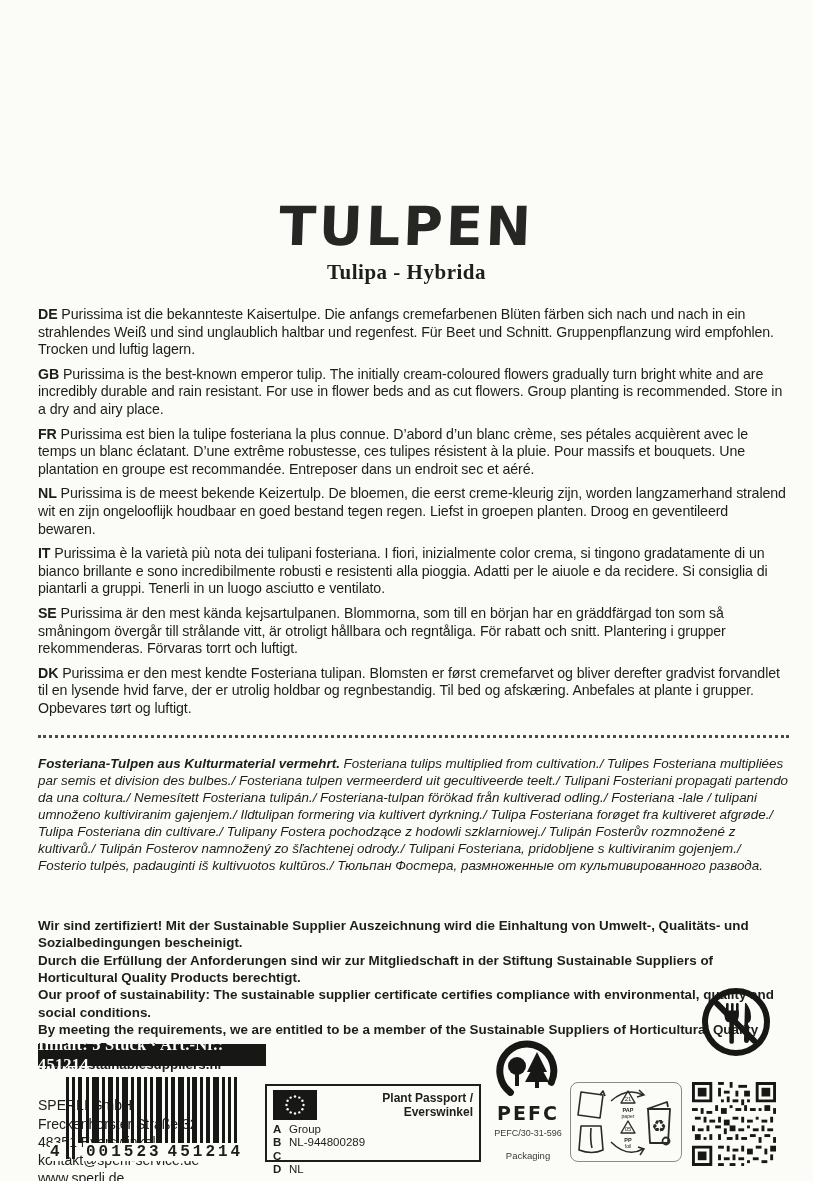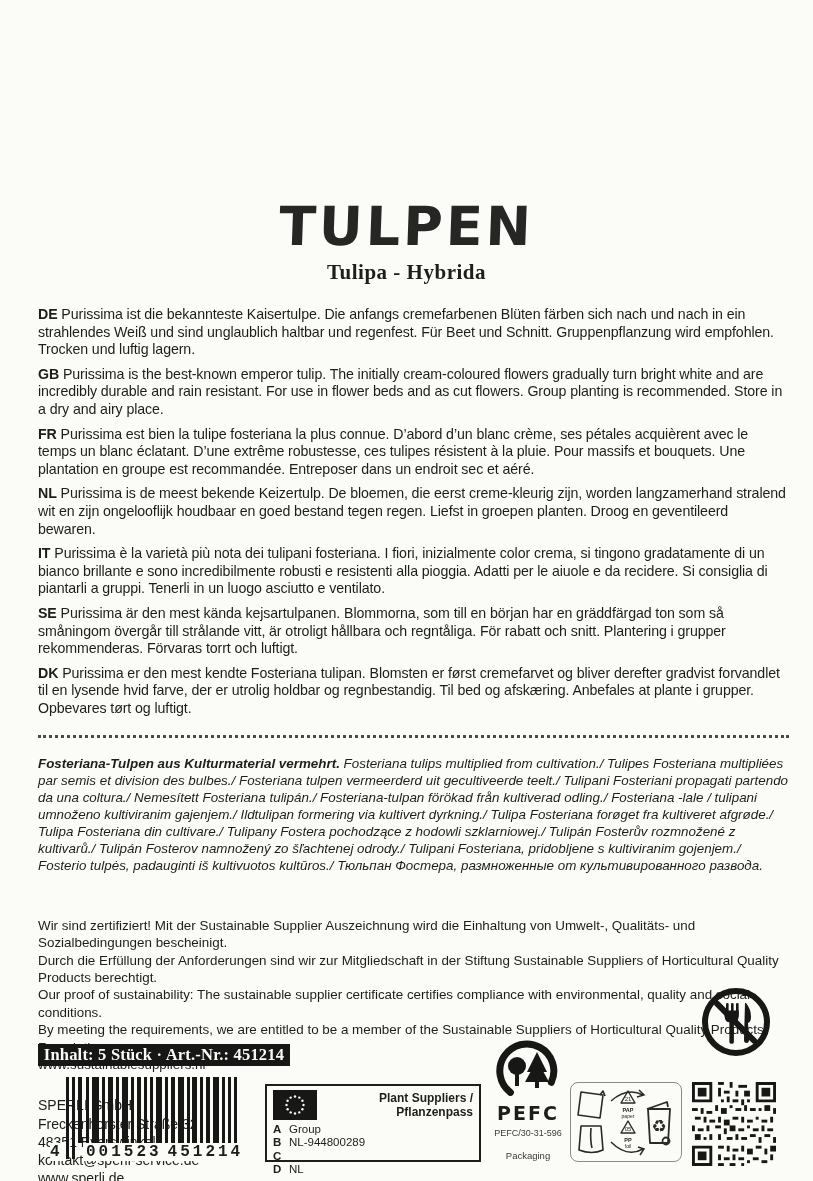--- a/index.html
+++ b/index.html
@@ -38,27 +38,27 @@
   
   .divider {
     margin: 18px 24px 0 38px;
     border-top: 3px dotted #4a4a46;
     height: 0;
   }
   
   .propagation { padding: 18px 24px 0 38px; font-size: 13.4px; line-height: 16.9px; font-style: italic; }
   .propagation b { font-weight: 700; }
   
-  .sustainability { padding: 42px 24px 0 38px; font-size: 13.4px; line-height: 17.4px; }
+  .sustainability { padding: 42px 24px 0 38px; font-size: 13.4px; line-height: 17.4px; font-weight: bold; }
   
   .address { padding: 23px 24px 0 38px; font-size: 14px; line-height: 18.2px; }
   
   .inhalt-bar {
     position: absolute; left: 38px; top: 1044px;
-    width: 252px; height: 22px;
+    width: 228px; height: 22px;
     background: #171715; color: #fbfbf8;
     font-family: "Liberation Serif", serif;
     font-weight: 700; font-size: 16.5px;
     display: flex; align-items: center; justify-content: center;
     letter-spacing: 0.2px;
   }
   .barcode { position: absolute; left: 50px; top: 1077px; width: 198px; height: 84px; }
   .barcode svg { display: block; }
   .barcode-digits {
     position: absolute; bottom: 0; left: 0; width: 100%;
@@ -202,21 +202,21 @@
               <circle cx="26.3" cy="22.4" r="1.2"></circle>
             <circle cx="22" cy="23.5" r="1.2"></circle>
               <circle cx="17.7" cy="22.4" r="1.2"></circle>
               <circle cx="14.6" cy="19.2" r="1.2"></circle>
             <circle cx="13.5" cy="15" r="1.2"></circle>
               <circle cx="14.6" cy="10.8" r="1.2"></circle>
               <circle cx="17.7" cy="7.6" r="1.2"></circle>
           </g>
         </svg>
       </div>
-      <div class="pp-title">Plant Suppliers / Pflanzenpass</div>
+      <div class="pp-title">Plant Passport / Everswinkel</div>
     </div>
     <div class="pp-rows">
       <div class="pp-row">
           <span class="pp-key">A</span>
           <span class="pp-val">Group</span>
         </div>
       <div class="pp-row">
           <span class="pp-key">B</span>
           <span class="pp-val">NL-944800289</span>
         </div>

